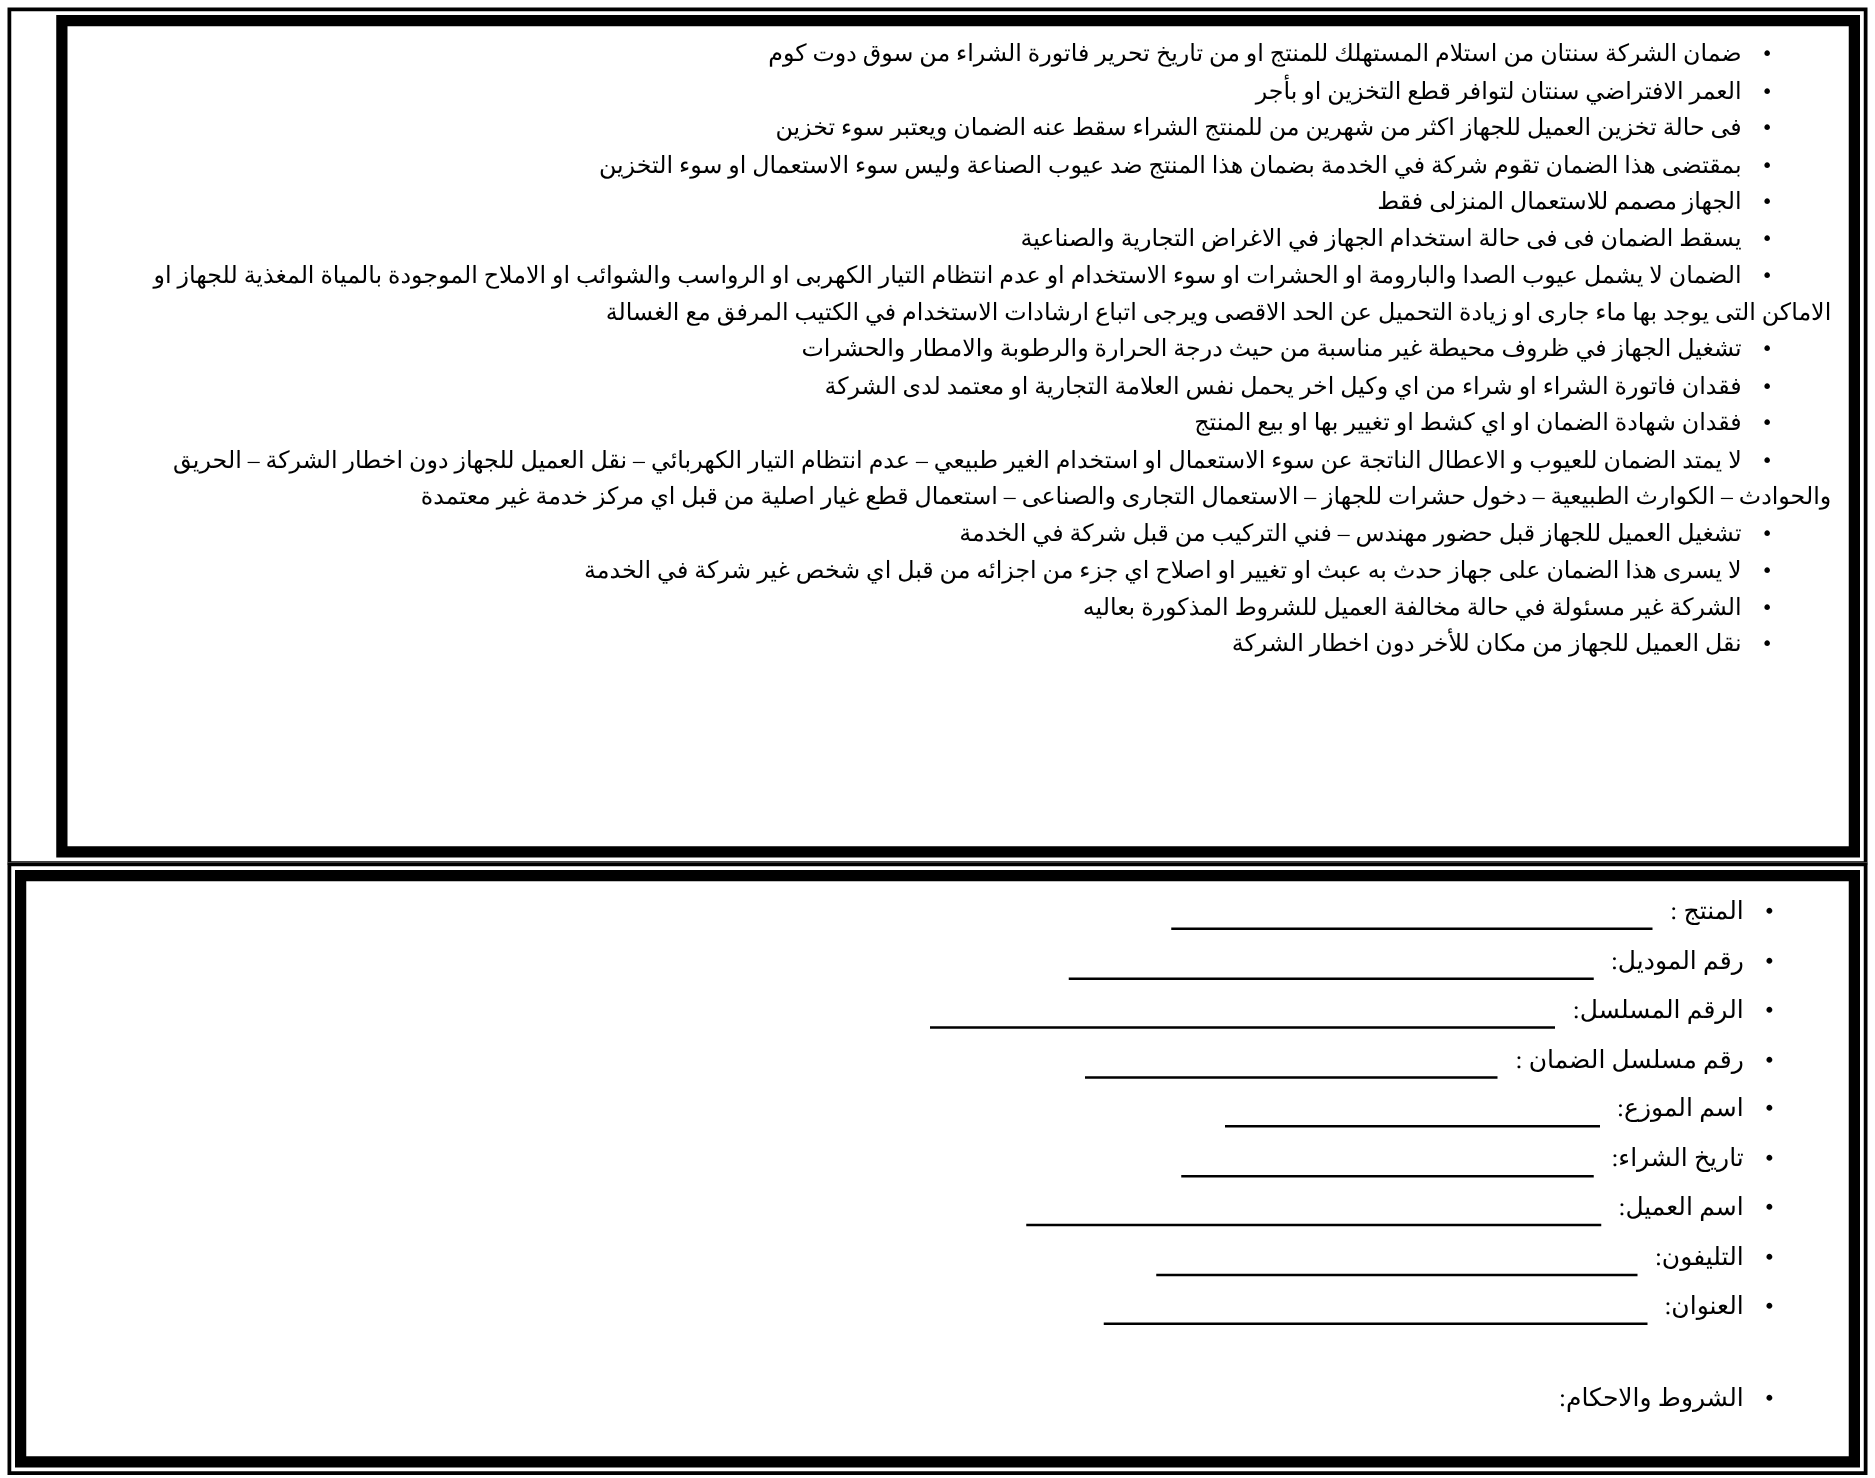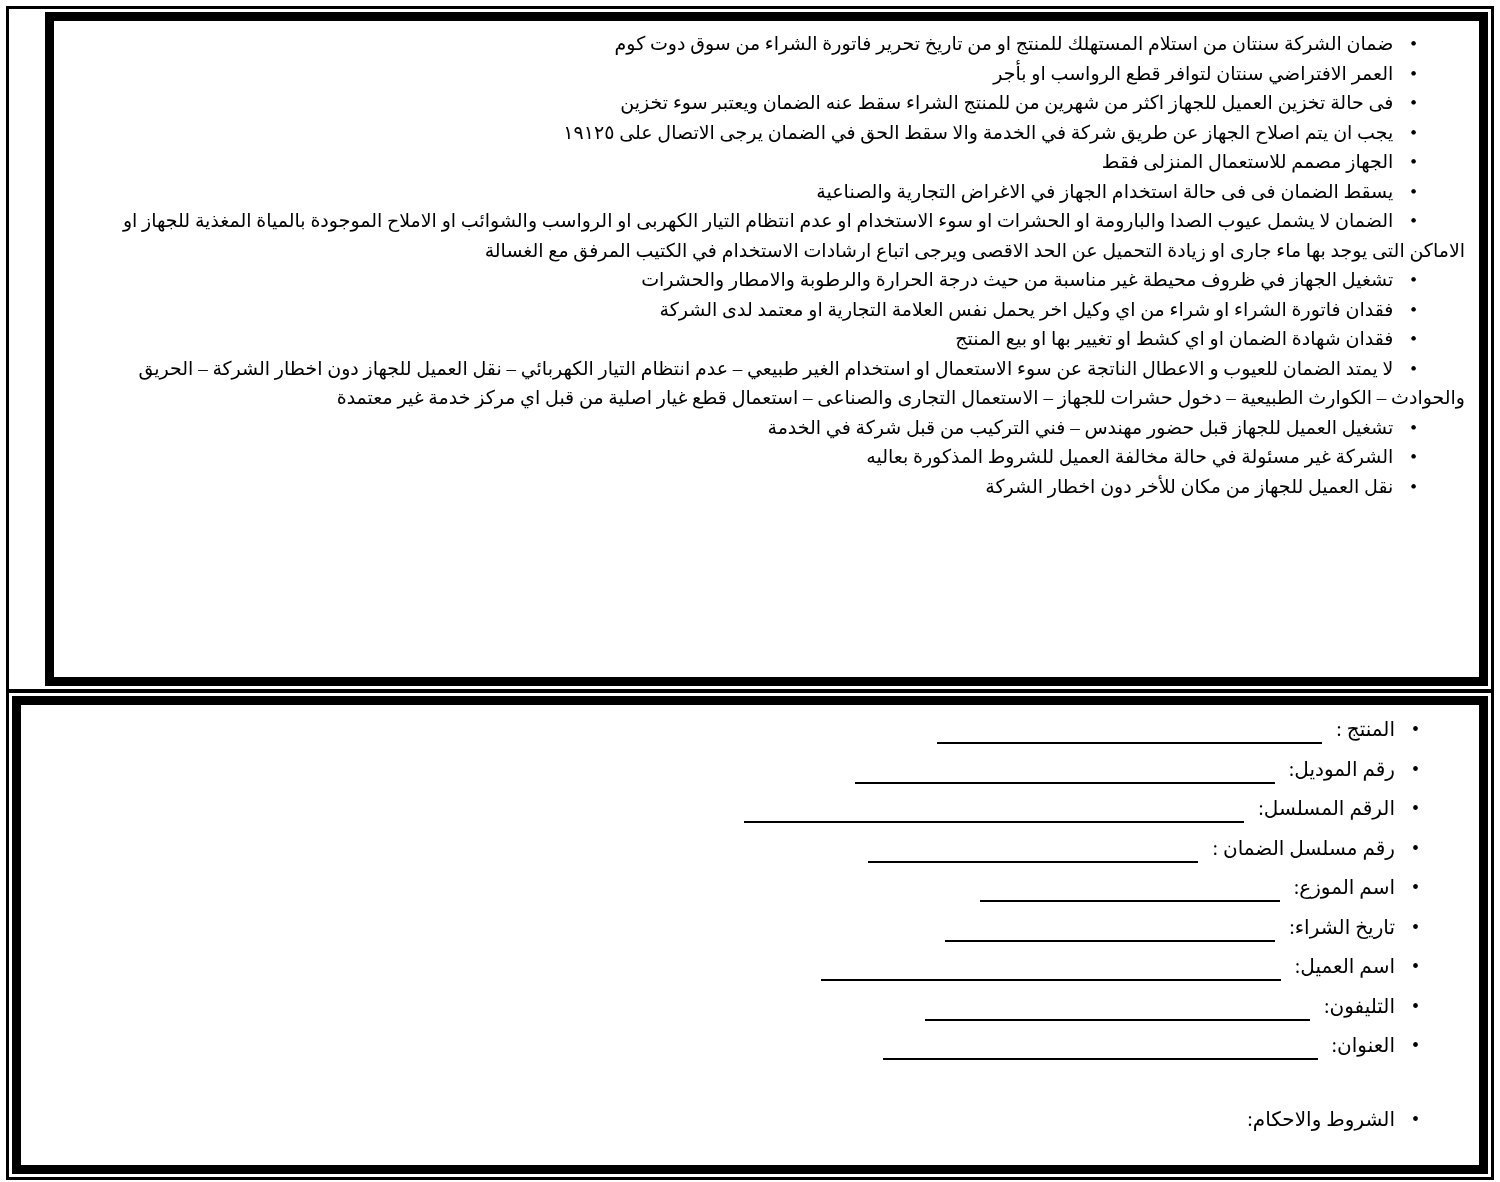--- a/index.html
+++ b/index.html
@@ -49,31 +49,32 @@
   }
   .note-row .marker { padding-left:14px; font-weight:bold; }
   .note-row .txt { text-align:right; }
 </style>
 </head>
 <body>
 
 <div id="terms-box" class="box-outer">
   <div class="box-inner">
     <div class="li"><span class="marker">•</span><span>ضمان الشركة سنتان من استلام المستهلك للمنتج او من تاريخ تحرير فاتورة الشراء من سوق دوت كوم</span></div>
-    <div class="li"><span class="marker">•</span><span>العمر الافتراضي سنتان لتوافر قطع الرواسب او بأجر</span></div>
+    <div class="li"><span class="marker">•</span><span>العمر الافتراضي سنتان لتوافر قطع التخزين او بأجر</span></div>
     <div class="li"><span class="marker">•</span><span>فى حالة تخزين العميل للجهاز اكثر من شهرين من للمنتج الشراء سقط عنه الضمان ويعتبر سوء تخزين</span></div>
-    <div class="li"><span class="marker">•</span><span>يجب ان يتم اصلاح الجهاز عن طريق شركة في الخدمة والا سقط الحق في الضمان يرجى الاتصال على ١٩١٢٥</span></div>
+    <div class="li"><span class="marker">•</span><span>بمقتضى هذا الضمان تقوم شركة في الخدمة بضمان هذا المنتج ضد عيوب الصناعة وليس سوء الاستعمال او سوء التخزين</span></div>
     <div class="li"><span class="marker">•</span><span>الجهاز مصمم للاستعمال المنزلى فقط</span></div>
     <div class="li"><span class="marker">•</span><span>يسقط الضمان فى فى حالة استخدام الجهاز في الاغراض التجارية والصناعية</span></div>
     <div class="li"><span class="marker">•</span><span>الضمان لا يشمل عيوب الصدا والبارومة او الحشرات او سوء الاستخدام او عدم انتظام التيار الكهربى او الرواسب والشوائب او الاملاح الموجودة بالمياة المغذية للجهاز او الاماكن التى يوجد بها ماء جارى او زيادة التحميل عن الحد الاقصى ويرجى اتباع ارشادات الاستخدام في الكتيب المرفق مع الغسالة</span></div>
     <div class="li"><span class="marker">•</span><span>تشغيل الجهاز في ظروف محيطة غير مناسبة من حيث درجة الحرارة والرطوبة والامطار والحشرات</span></div>
     <div class="li"><span class="marker">•</span><span>فقدان فاتورة الشراء او شراء من اي وكيل اخر يحمل نفس العلامة التجارية او معتمد لدى الشركة</span></div>
     <div class="li"><span class="marker">•</span><span>فقدان شهادة الضمان او اي كشط او تغيير بها او بيع المنتج</span></div>
     <div class="li"><span class="marker">•</span><span>لا يمتد الضمان للعيوب و الاعطال الناتجة عن سوء الاستعمال او استخدام الغير طبيعي – عدم انتظام التيار الكهربائي – نقل العميل للجهاز دون اخطار الشركة – الحريق والحوادث – الكوارث الطبيعية – دخول حشرات للجهاز – الاستعمال التجارى والصناعى – استعمال قطع غيار اصلية من قبل اي مركز خدمة غير معتمدة</span></div>
     <div class="li"><span class="marker">•</span><span>تشغيل العميل للجهاز قبل حضور مهندس – فني التركيب من قبل شركة في الخدمة</span></div>
+    <div class="li"><span class="marker">•</span><span>لا يسرى هذا الضمان على جهاز حدث به عبث او تغيير او اصلاح اي جزء من اجزائه من قبل اي شخص غير شركة في الخدمة</span></div>
     <div class="li"><span class="marker">•</span><span>الشركة غير مسئولة في حالة مخالفة العميل للشروط المذكورة بعاليه</span></div>
     <div class="li"><span class="marker">•</span><span>نقل العميل للجهاز من مكان للأخر دون اخطار الشركة</span></div>
   </div>
 </div>
 
 <div id="form-box" class="box-outer">
   <div class="box-inner">
 
     <div class="field">
       <span class="marker">•</span>

